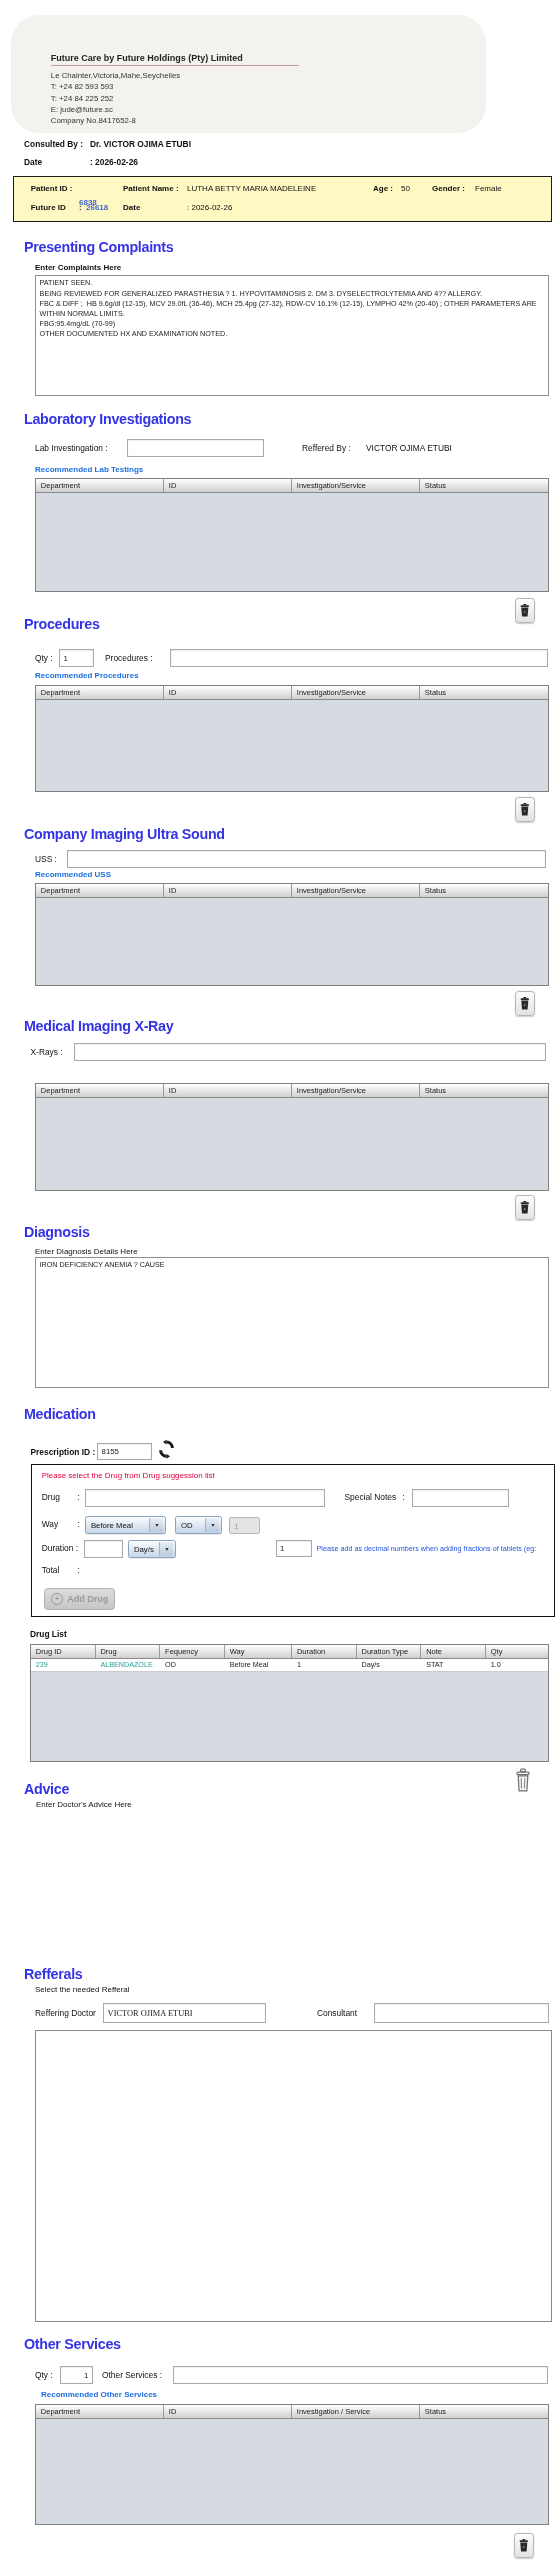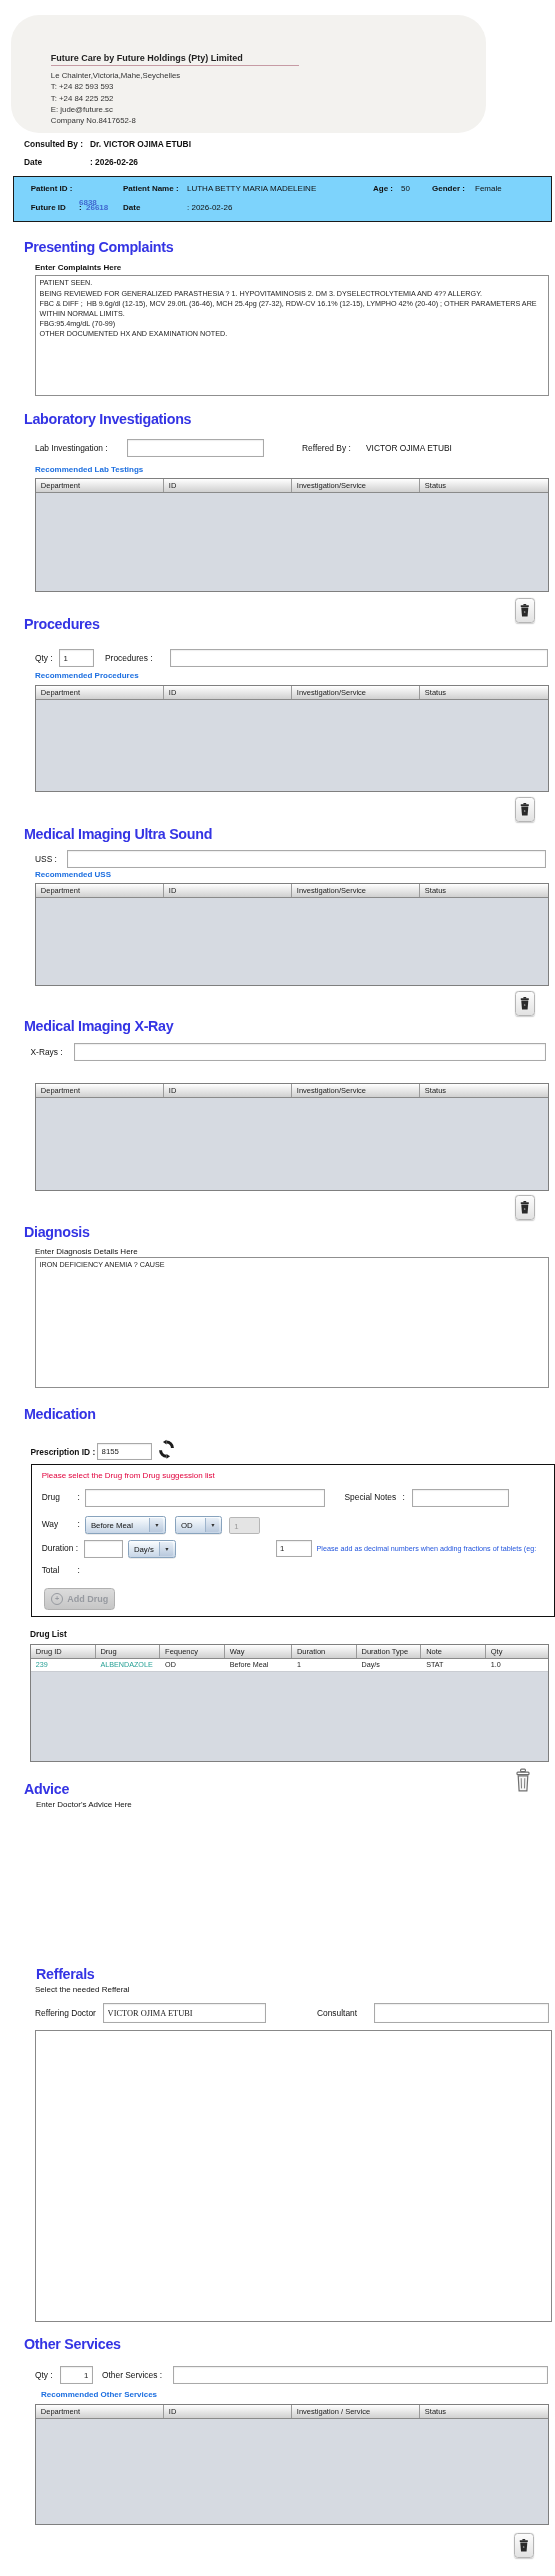--- a/index.html
+++ b/index.html
@@ -66,21 +66,21 @@
     <div class="abs hdr-line" style="left:40px;top:89px;">E: jude@future.sc</div>
     <div class="abs hdr-line" style="left:40px;top:100px;">Company No.8417652-8</div>
   </div>
 
 
   <div class="abs lbl-b" style="left:24px;top:139px;font-size:8.4px;">Consulted By :</div>
   <div class="abs lbl-b" style="left:90px;top:139px;font-size:8.4px;">Dr.  VICTOR OJIMA ETUBI</div>
   <div class="abs lbl-b" style="left:24px;top:157px;font-size:8.4px;">Date</div>
   <div class="abs lbl-b" style="left:90px;top:157px;font-size:8.4px;">: 2026-02-26</div>
 
-  <div class="abs" style="left:13px;top:176px;width:537px;height:44px;border:1.2px solid #1a1a1a;background:#7dd3fc;">
+  <div class="abs" style="left:13px;top:176px;width:537px;height:44px;border:1.2px solid #1a1a1a;background:#fef9c3;">
     <div class="abs lbl-b" style="left:16.7px;top:7.2px;">Patient ID :</div>
     <div class="abs lbl-b" style="left:65px;top:21px;color:#4169d0;text-align:right;">6838</div>
     <div class="abs lbl-b" style="left:109px;top:7.2px;">Patient Name :</div>
     <div class="abs lbl" style="left:173px;top:7.2px;">LUTHA BETTY MARIA MADELEINE</div>
     <div class="abs lbl-b" style="left:359px;top:7.2px;">Age :</div>
     <div class="abs lbl" style="left:387px;top:7.2px;">50</div>
     <div class="abs lbl-b" style="left:418px;top:7.2px;">Gender  :</div>
     <div class="abs lbl" style="left:461px;top:7.2px;">Female</div>
     <div class="abs lbl-b" style="left:16.7px;top:26px;">Future ID</div>
     <div class="abs lbl-b" style="left:65px;top:26px;">:</div>
@@ -136,21 +136,21 @@
   </div>
   <div class="abs trash-btn" style="left:515px;top:797px;">
     <svg width="9.6" height="13" viewBox="0 0 16 22">
       <rect x="1" y="2" width="14" height="3" rx="1" fill="#2a2a2a"></rect>
       <rect x="5.5" y="0" width="5" height="2.5" rx="1" fill="#2a2a2a"></rect>
       <path d="M2,6 L14,6 L12.7,21 L3.3,21 Z" fill="#2a2a2a"></path>
       <text x="8" y="16" font-size="7" fill="#cfcfcf" text-anchor="middle">c</text>
     </svg>
   </div>
 
-  <div class="abs h-section" style="left:24px;top:826px;">Medical Imaging Ultra Sound</div>
+  <div class="abs h-section" style="left:24px;top:826px;">Company Imaging Ultra Sound</div>
   <div class="abs lbl" style="left:35px;top:854px;font-size:8.4px;">USS :</div>
   <input class="abs inp" style="left: 67px; top: 850px; width: 479px; height: 18px;">
   <div class="abs link-blue" style="left:35px;top:870px;">Recommended USS</div>
   <div class="abs tbl" style="left:35px;top:883px;width:514px;height:103px;">
     <div class="tbl-h">
       <div class="tbl-hc" style="width:25%;">Department</div>
       <div class="tbl-hc" style="width:25%;">ID</div>
       <div class="tbl-hc" style="width:25%;">Investigation/Service</div>
       <div class="tbl-hc" style="width:25%;">Status</div>
     </div>
@@ -267,21 +267,21 @@
       <rect x="11" y="2" width="8" height="4" rx="1.5" fill="none" stroke="#6f6f6f" stroke-width="2"></rect>
       <path d="M7,13 L23,13 L21.5,38 L8.5,38 Z" fill="#f6f6f6" stroke="#6f6f6f" stroke-width="2"></path>
       <line x1="12" y1="17" x2="12.5" y2="34" stroke="#6f6f6f" stroke-width="1.5"></line>
       <line x1="18" y1="17" x2="17.5" y2="34" stroke="#6f6f6f" stroke-width="1.5"></line>
     </svg>
   </div>
 
   <div class="abs h-section" style="left:24px;top:1781px;">Advice</div>
   <div class="abs lbl" style="left:36px;top:1800px;">Enter Doctor's Advice Here</div>
 
-  <div class="abs h-section" style="left:24px;top:1966px;margin-left:12px;">Refferals</div>
+  <div class="abs h-section" style="left:24px;top:1966px;">Refferals</div>
   <div class="abs lbl" style="left:35px;top:1985px;">Select the needed Refferal</div>
   <div class="abs lbl" style="left:35px;top:2008px;font-size:8.4px;">Reffering Doctor</div>
   <input class="abs inp" style="left: 103px; top: 2003px; width: 163px; height: 20.3px; font-family: &quot;Liberation Serif&quot;, serif; font-size: 8.4px;" value="VICTOR OJIMA ETUBI">
   <div class="abs lbl" style="left:317px;top:2008px;font-size:8.4px;">Consultant</div>
   <input class="abs inp" style="left: 374px; top: 2003px; width: 175px; height: 20.3px;">
   <div class="abs" style="left:35px;top:2030px;width:515px;height:290px;border:0.6px solid #888;background:#fff;"></div>
 
   <div class="abs h-section" style="left:24px;top:2336px;">Other Services</div>
   <div class="abs lbl" style="left:35px;top:2370px;font-size:8.4px;">Qty :</div>
   <input class="abs inp" style="left: 60px; top: 2366px; width: 33px; height: 18px; text-align: right;" value="1">

